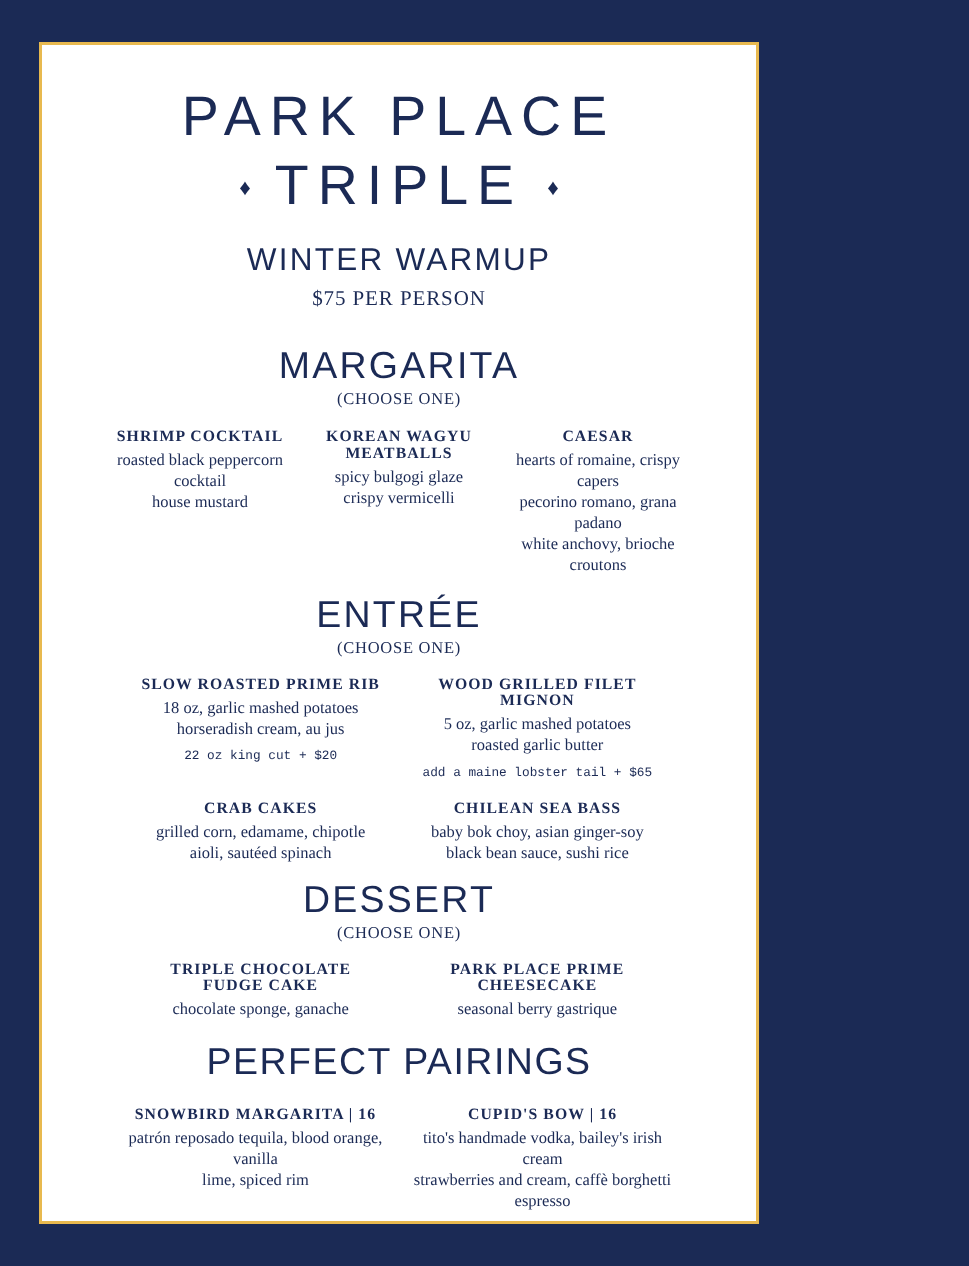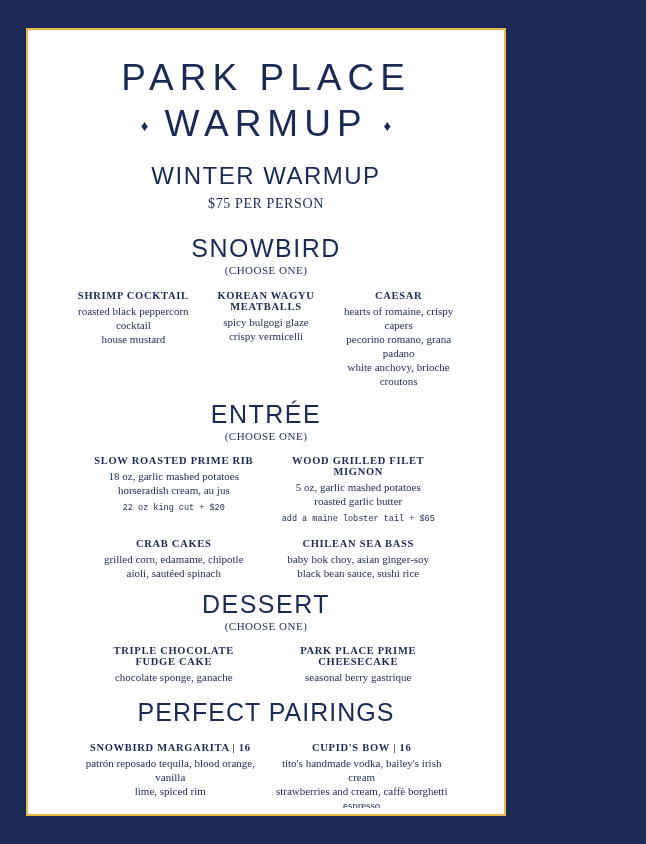--- a/index.html
+++ b/index.html
@@ -68,21 +68,21 @@
   .diamond {
     color: #1b2a55;
     font-size: 15px;
     line-height: 15px;
     transform: translateY(2px);
   }
 
   
   .menu-title {
     font-family: "Liberation Sans", sans-serif;
-    font-size: 24px;
+    font-size: 21px;
     letter-spacing: 1.5px;
     margin-top: 16px;
     color: #1b2a55;
   }
   .menu-price {
     font-family: "Liberation Serif", serif;
     font-size: 14px;
     letter-spacing: 0.6px;
     margin-top: 6px;
     color: #1b2a55;
@@ -176,29 +176,29 @@
 </head>
 <body>
 
 <div class="page">
   <div class="gold-frame">
     <div class="inner">
 
       <div class="brand-line1">PARK PLACE</div>
       <div class="brand-line2-wrap">
         <span class="diamond">♦</span>
-        <span class="brand-line2">WARMUP</span>
+        <span class="brand-line2">TRIPLE</span>
         <span class="diamond">♦</span>
       </div>
 
       <div class="menu-title">WINTER WARMUP</div>
       <div class="menu-price">$75 PER PERSON</div>
 
       <div class="sec-appetizer">
-        <div class="course-head">SNOWBIRD</div>
+        <div class="course-head">MARGARITA</div>
         <div class="course-sub">(CHOOSE ONE)</div>
         <div class="row3">
           <div class="item">
             <div class="name">SHRIMP COCKTAIL</div>
             <div class="desc">roasted black peppercorn cocktail<br>house mustard</div>
           </div>
           <div class="item">
             <div class="name">KOREAN WAGYU MEATBALLS</div>
             <div class="desc">spicy bulgogi glaze<br>crispy vermicelli</div>
           </div>

